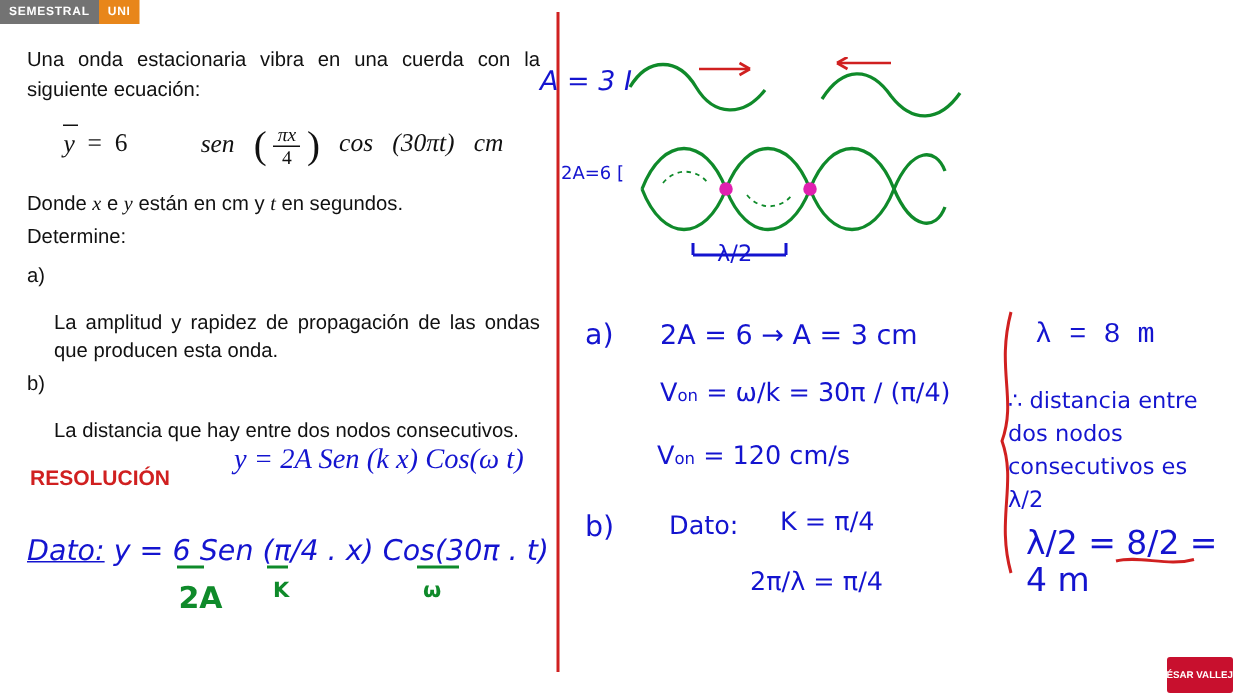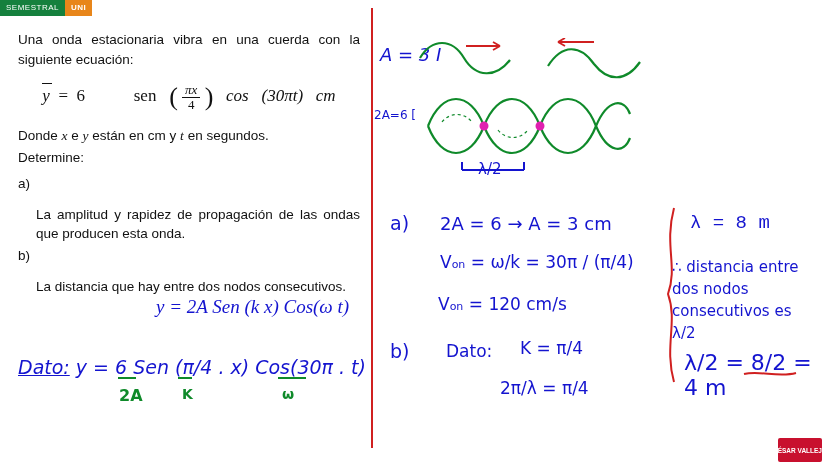--- a/index.html
+++ b/index.html
@@ -7,21 +7,21 @@
     width:828px;height:466px;
     background:#ffffff;
     font-family:"Liberation Sans", sans-serif;
     position:relative;overflow:hidden;
   }
   .badge{
     position:absolute;left:0;top:0;display:flex;align-items:center;
     height:16px;
   }
   .badge .sem{
-    background:#15803d;color:#ffffff;font-size:8px;font-weight:normal;
+    background:#737373;color:#ffffff;font-size:8px;font-weight:bold;
     letter-spacing:.5px;padding:3px 6px;line-height:10px;
   }
   .badge .uni{
     background:#e8861a;color:#ffffff;font-size:8px;font-weight:bold;
     letter-spacing:.5px;padding:3px 6px;line-height:10px;
   }
   .divider{
     position:absolute;left:371px;top:8px;width:2px;height:440px;
     background:#d02020;
   }
@@ -61,21 +61,21 @@
   .hand-eq1{
     position:absolute;left:156px;top:296px;font-size:19px;color:#1414cf;
     font-family:Liberation Serif, serif;font-style:italic;text-align:right;
   }
   .hand-dato{
     position:absolute;left:18px;top:356px;font-size:19px;color:#1414cf;
     font-family:"DejaVu Sans", sans-serif;font-style:italic;
   }
   .hand-dato u{text-decoration:underline;}
   .lab-2a{
-    position:absolute;left:119px;top:386px;color:#0f8a2a;font-size:16px;
+    position:absolute;left:119px;top:386px;color:#0f8a2a;font-size:20px;
     font-family:"DejaVu Sans", sans-serif;font-weight:bold;
   }
   .lab-k{
     position:absolute;left:182px;top:386px;color:#0f8a2a;font-size:14px;
     font-family:"DejaVu Sans", sans-serif;font-weight:bold;
   }
   .lab-w{
     position:absolute;left:282px;top:386px;color:#0f8a2a;font-size:14px;
     font-family:"DejaVu Sans", sans-serif;font-weight:bold;
   }
@@ -102,21 +102,21 @@
 <div class="left">
 
 
   <p class="para">Una onda estacionaria vibra en una cuerda con la siguiente ecuación:</p>
 
   <div class="eq-main">
     <span class="vecbar" style="font-style:italic;">y</span>
     <span>&nbsp;=&nbsp;</span>
     <span>6</span>
     <span>&nbsp;</span>
-    <span style="margin-left:36px;">sen</span>
+    <span style="font-style:italic;margin-left:36px;">sen</span>
     <span>&nbsp;</span>
     <span class="paren">(</span>
     <span class="frac">
       <span class="num" style="font-style:italic;">πx</span>
       <span class="den">4</span>
     </span>
     <span class="paren">)</span>
     <span>&nbsp;</span>
     <span style="font-style:italic;">cos</span>
     <span>&nbsp;</span>
@@ -135,20 +135,21 @@
     <div class="item">
       <span class="lbl">a)</span>
       <span class="txt">La amplitud y rapidez de propagación de las ondas que producen esta onda.</span>
     </div>
     <div class="item">
       <span class="lbl">b)</span>
       <span class="txt">La distancia que hay entre dos nodos consecutivos.</span>
     </div>
   </div>
 
+  <div class="res-title">RESOLUCIÓN</div>
 </div>
 
 <div class="hand-eq1">
   <span style="position:relative;">
     <span style="position:absolute;left:0;right:6px;top:-2px;height:2px;background:#1414cf;"></span>
   </span>
   <span>y = 2A Sen (k x) Cos(ω t)</span>
 </div>
 
 <div class="hand-dato">
@@ -158,21 +159,21 @@
 
 <svg style="position:absolute;left:110px;top:372px;" width="260" height="16">
   <path d="M8 6 L26 6" stroke="#0f8a2a" stroke-width="2" fill="none"></path>
   <path d="M68 6 L82 6" stroke="#0f8a2a" stroke-width="2" fill="none"></path>
   <path d="M168 6 L196 6" stroke="#0f8a2a" stroke-width="2" fill="none"></path>
 </svg>
 <div class="lab-2a">2A</div>
 <div class="lab-k">K</div>
 <div class="lab-w">ω</div>
 
-<div class="rt blue" style="left:380px;top:44px;font-size:18px;font-style:italic;">A = 3 I</div>
+<div class="rt blue" style="left:360px;top:44px;font-size:18px;font-style:italic;">A = 3 I</div>
 
 <svg style="position:absolute;left:418px;top:38px;" width="250" height="48">
   <path d="M2 20 C 14 0, 34 0, 46 20 C 58 40, 78 40, 92 22" stroke="#0f8a2a" stroke-width="2.2" fill="none"></path>
   <path d="M130 28 C 144 6, 162 6, 176 26 C 190 44, 208 44, 222 24" stroke="#0f8a2a" stroke-width="2.2" fill="none"></path>
   <path d="M48 8 L82 8" stroke="#d02020" stroke-width="1.8" fill="none"></path>
   <path d="M82 8 L75 4 M82 8 L75 12" stroke="#d02020" stroke-width="1.8" fill="none"></path>
   <path d="M176 4 L140 4" stroke="#d02020" stroke-width="1.8" fill="none"></path>
   <path d="M140 4 L147 0 M140 4 L147 8" stroke="#d02020" stroke-width="1.8" fill="none"></path>
 </svg>
 

